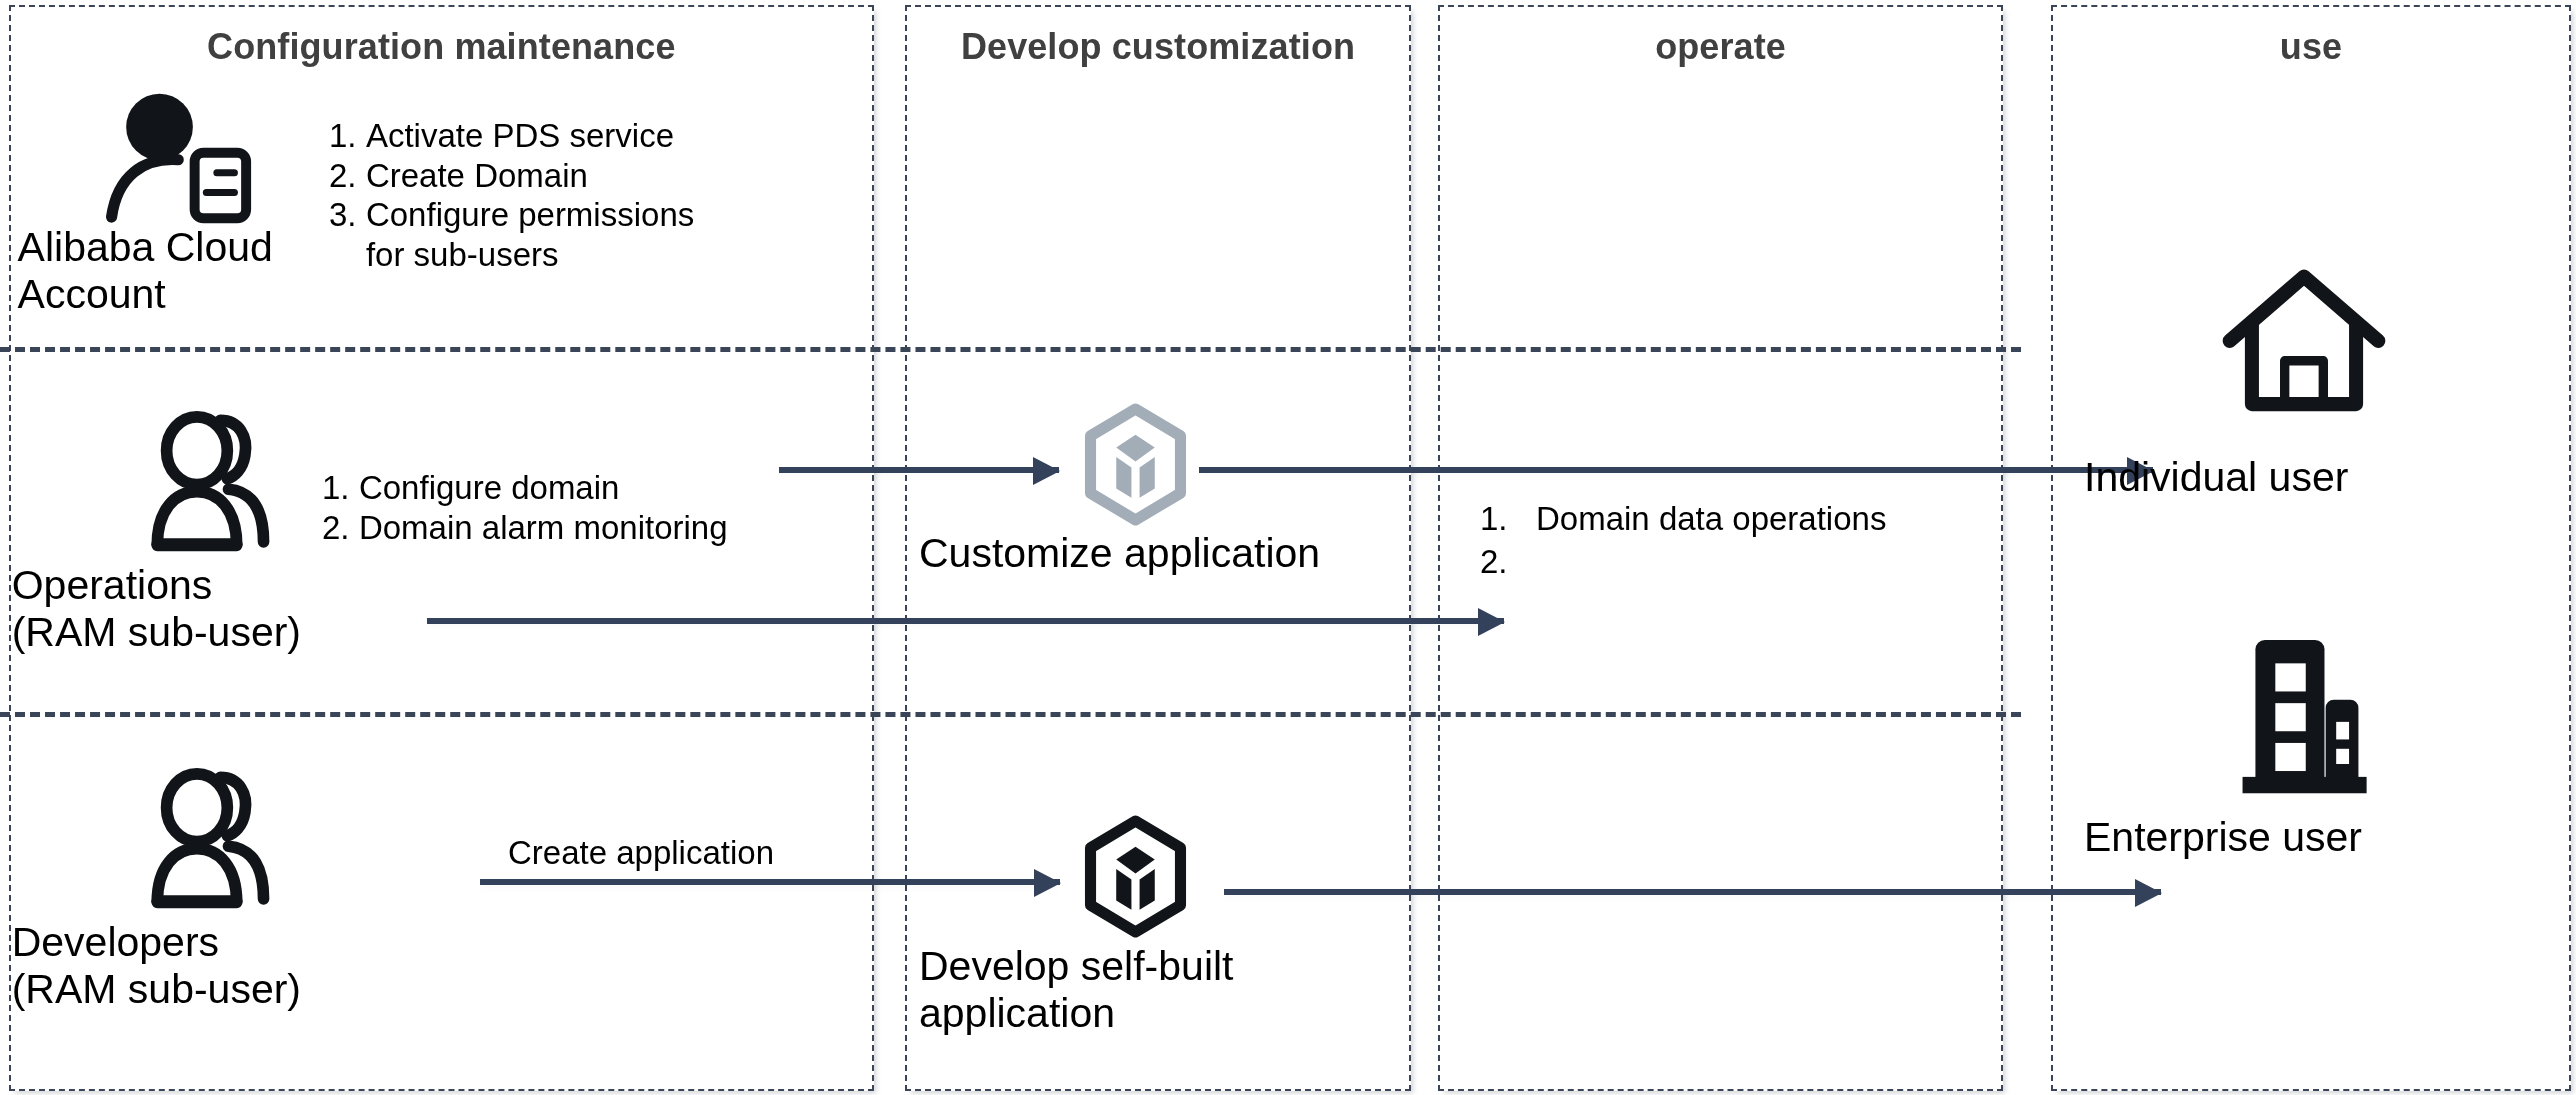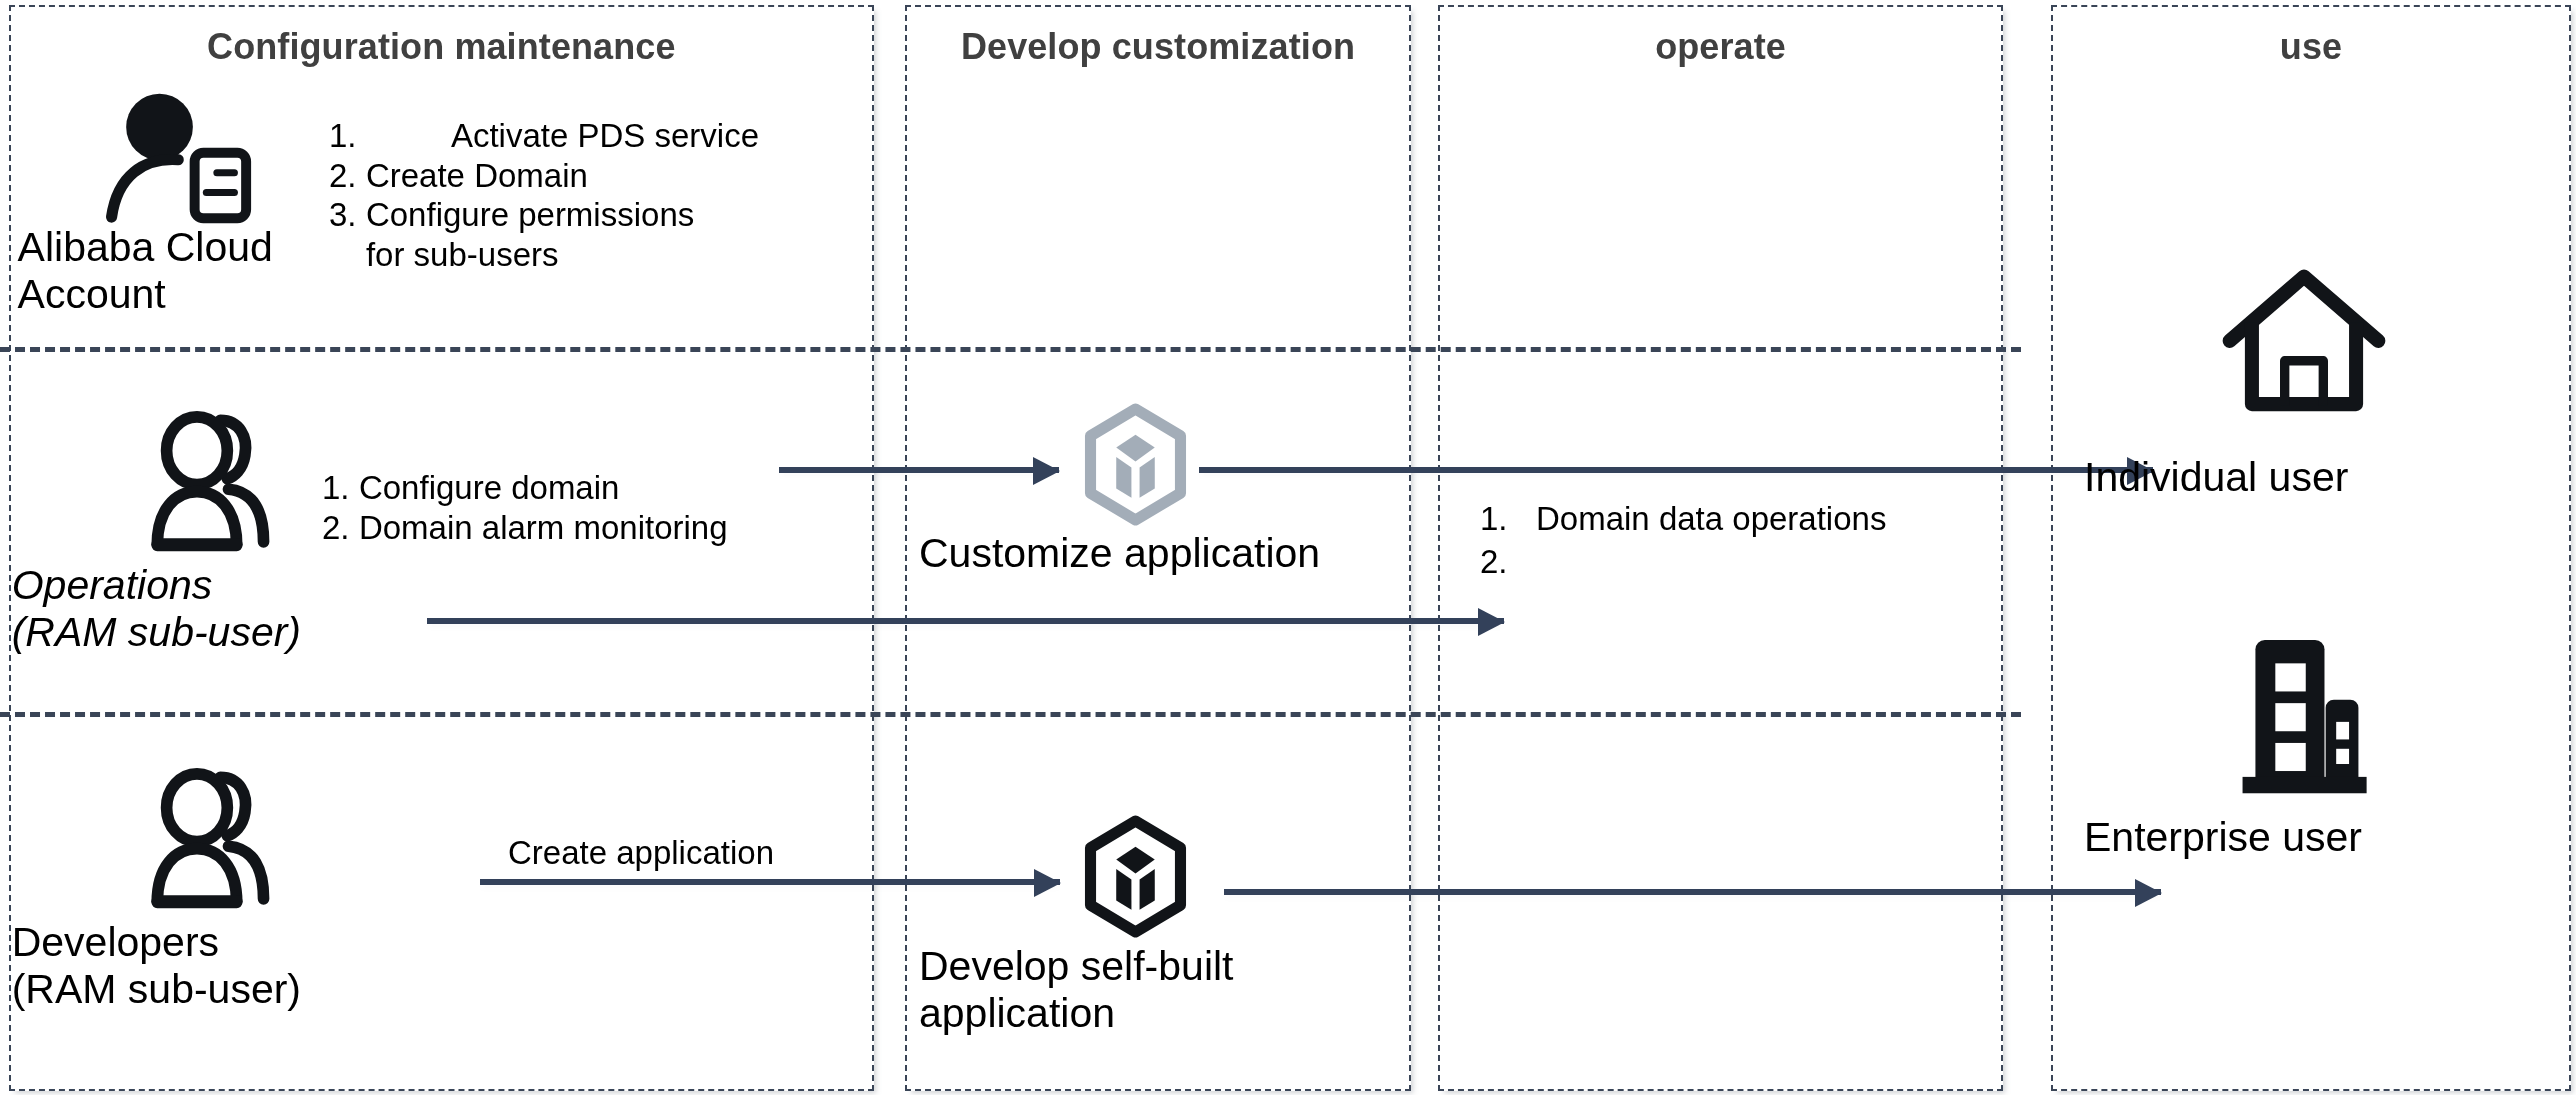--- a/index.html
+++ b/index.html
@@ -108,21 +108,21 @@
       <line x1="198" y1="146" x2="228" y2="146" stroke="#111418" stroke-width="12" stroke-linecap="round"></line>
       <line x1="180" y1="180" x2="228" y2="180" stroke="#111418" stroke-width="12" stroke-linecap="round"></line>
     </svg>
   </div>
   <div class="node-label" style="left:17.6px;top:224px;width:287px;">Alibaba Cloud
 Account</div>
 
   <div class="numlist" style="left:329px;top:116px;width:515px;">
     <div class="li">
       <span class="n">1.</span>
-      <span class="t" style="padding-left:9.4px;text-align:center;">Activate PDS service</span>
+      <span class="t" style="padding-left:9.4px;">Activate PDS service</span>
     </div>
     <div class="li">
       <span class="n">2.</span>
       <span class="t" style="padding-left:9.4px;">Create Domain</span>
     </div>
     <div class="li">
       <span class="n">3.</span>
       <span class="t" style="padding-left:9.4px;white-space:pre-line;">Configure permissions
 for sub-users</span>
     </div>
@@ -133,21 +133,21 @@
 
       <path d="M118 28 C150 28 166 56 160 88 C156 112 142 124 130 128" fill="none" stroke="#111418" stroke-width="20" stroke-linecap="round"></path>
       <path d="M132 146 C176 150 192 186 192 236" fill="none" stroke="#111418" stroke-width="20" stroke-linecap="round"></path>
 
       <ellipse cx="78" cy="80" rx="52" ry="58" fill="none" stroke="#111418" stroke-width="20"></ellipse>
 
       <path d="M10 242 C10 182 40 150 78 150 C116 150 146 182 146 242 Z" fill="none" stroke="#111418" stroke-width="20" stroke-linejoin="round"></path>
       <line x1="10" y1="240" x2="146" y2="240" stroke="#111418" stroke-width="20" stroke-linecap="round"></line>
     </svg>
   </div>
-  <div class="node-label" style="left:11.7px;top:562px;width:304px;font-style:italic;">Operations
+  <div class="node-label" style="left:11.7px;top:562px;width:304px;">Operations
 (RAM sub-user)</div>
 
   <div class="numlist" style="left:322px;top:468px;width:527px;">
     <div class="li">
       <span class="n">1.</span>
       <span class="t" style="padding-left:9.4px;">Configure domain</span>
     </div>
     <div class="li">
       <span class="n">2.</span>
       <span class="t" style="padding-left:9.4px;">Domain alarm monitoring</span>

